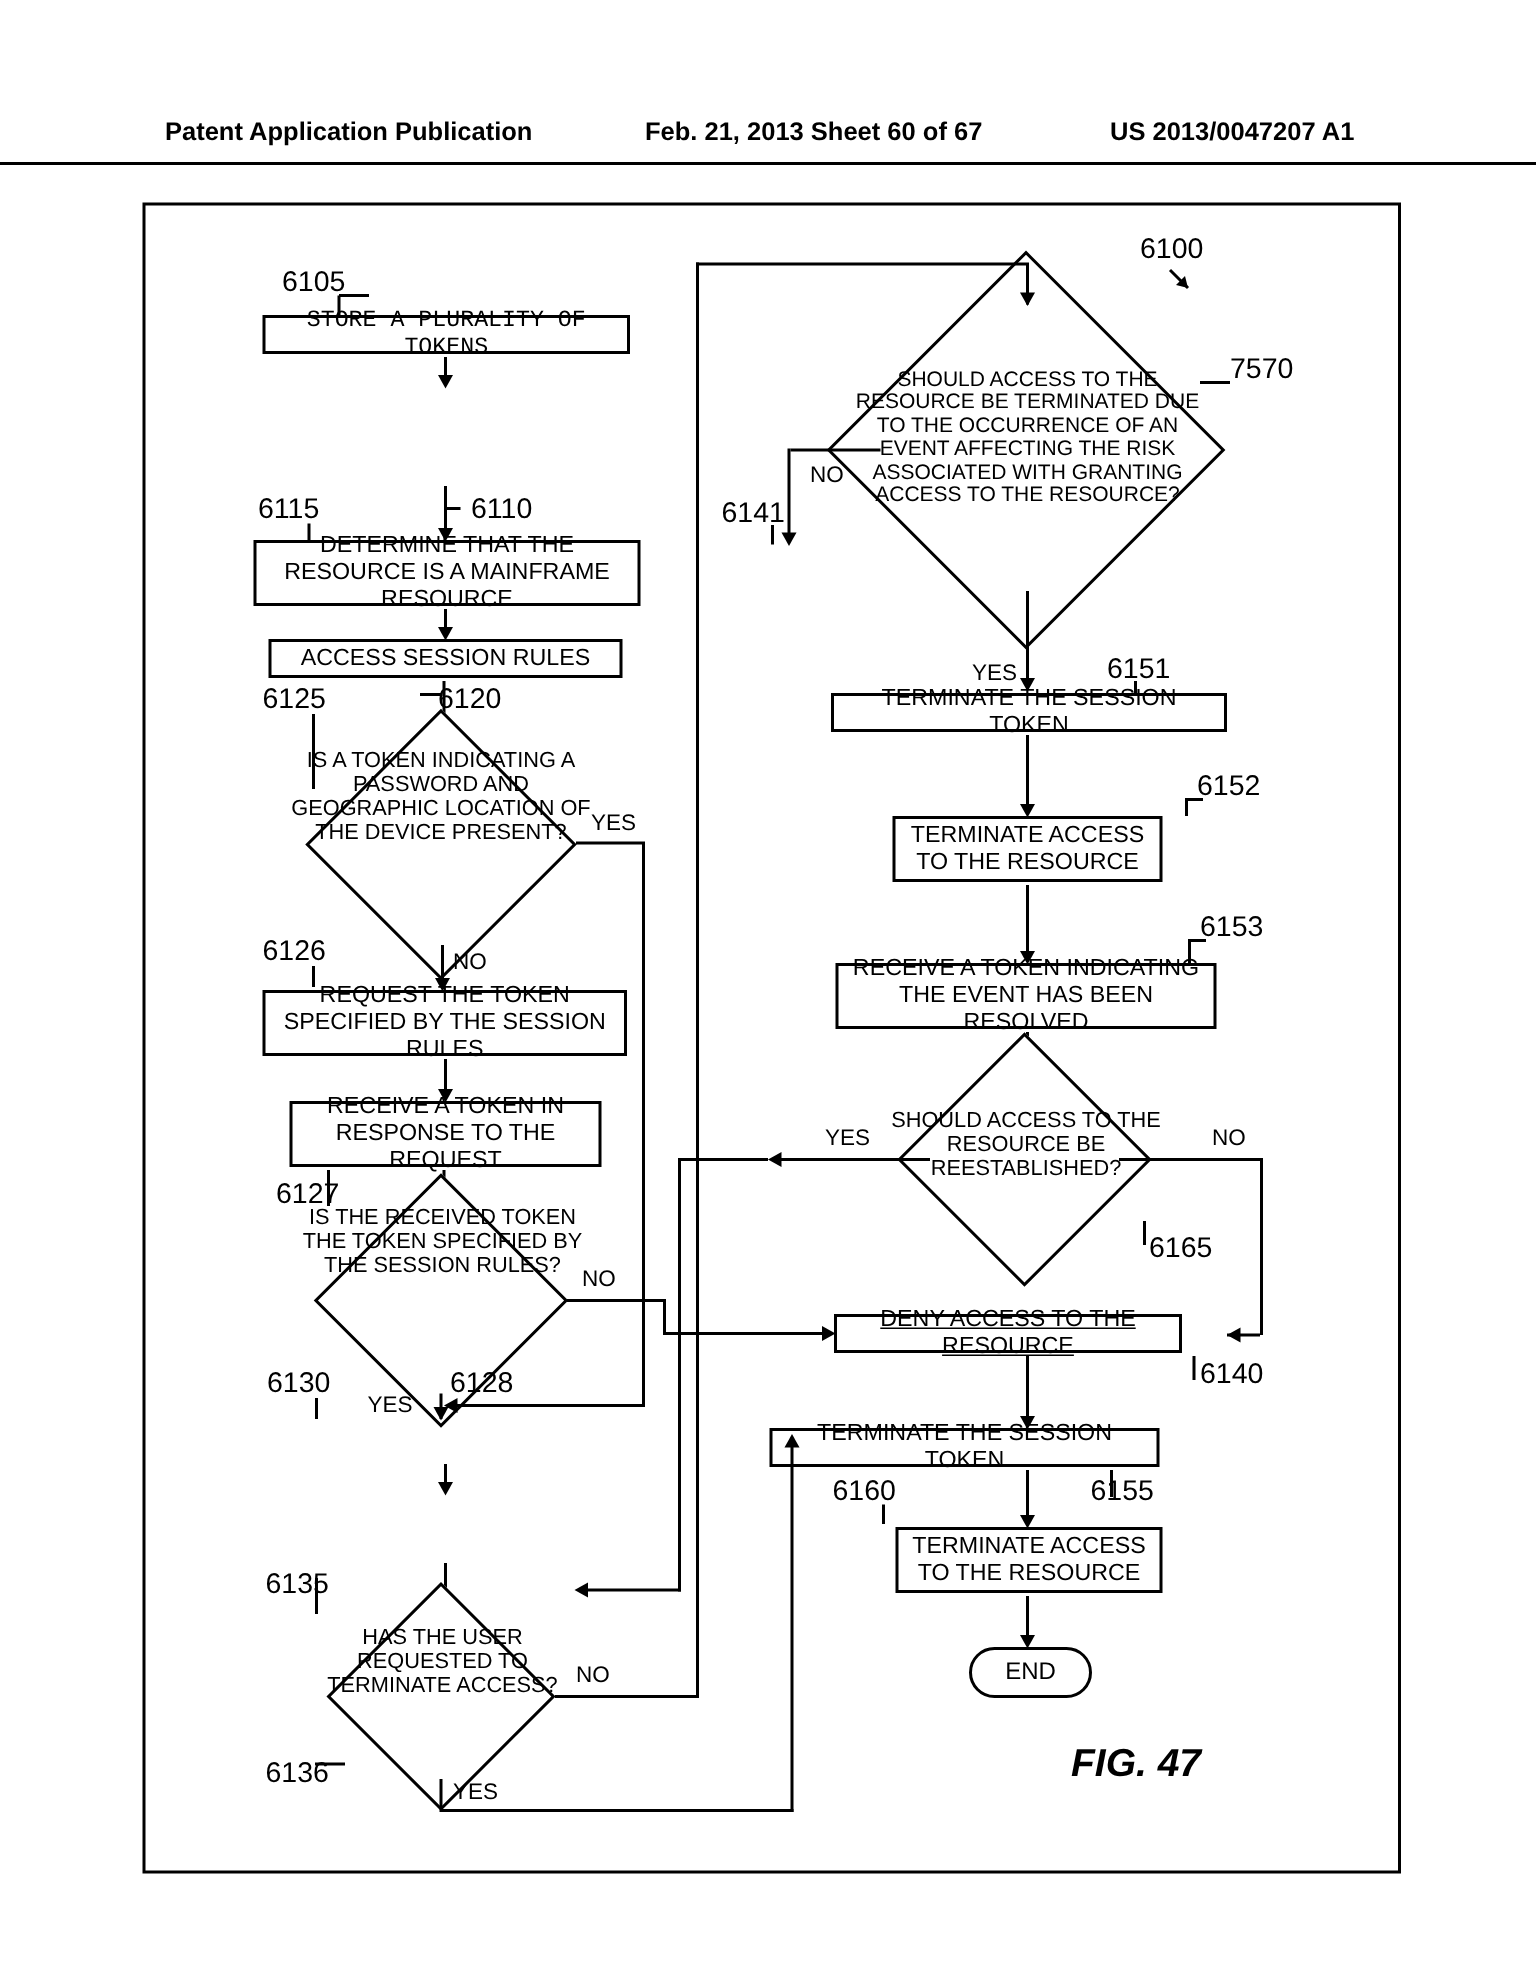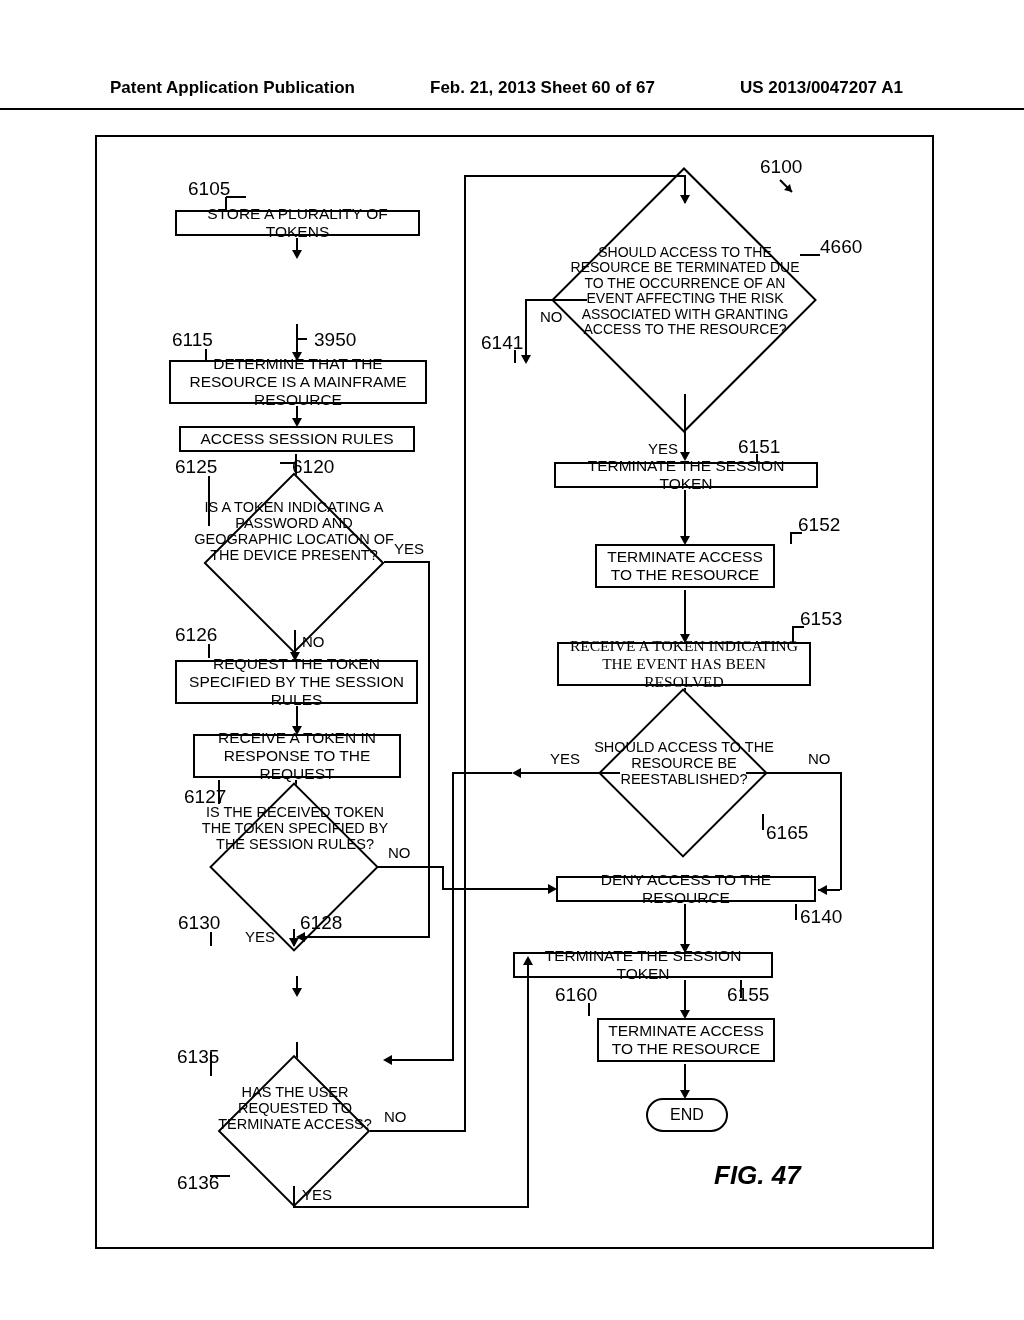--- a/index.html
+++ b/index.html
@@ -116,28 +116,28 @@
 <div class="page">
 
   <div class="header">
     <span style="left:110px;text-align:center;">Patent Application Publication</span>
     <span style="left:430px;">Feb. 21, 2013  Sheet 60 of 67</span>
     <span style="left:740px;">US 2013/0047207 A1</span>
   </div>
 
   <div class="frame"></div>
 
-  <div class="box" style="left:175px; top:210px; width:245px; height:26px; font-size:15.5px;">STORE A PLURALITY OF TOKENS</div>
+  <div class="box" style="left:175px; top:210px; width:245px; height:26px; font-size:15.5px;font-family:Liberation Mono, monospace;">STORE A PLURALITY OF TOKENS</div>
   <div class="label" style="left:188px; top:178px;">6105</div>
   <div class="conn" style="left:225px; top:197px; width:2px; height:13px;"></div>
   <div class="conn" style="left:226px; top:196px; width:20px; height:2px;"></div>
   <div class="conn" style="left:296px; top:238px; width:2px; height:14px;"></div>
   <div class="arrowhead down" style="left:292px; top:250px;"></div>
 
-  <div class="label" style="left:314px; top:329px;">3950</div>
+  <div class="label" style="left:314px; top:329px;">6110</div>
   <div class="conn" style="left:296px; top:324px; width:2px; height:30px;"></div>
   <div class="conn" style="left:297px; top:338px; width:10px; height:2px;"></div>
   <div class="arrowhead down" style="left:292px; top:352px;"></div>
 
   <div class="box" style="left:169px; top:360px; width:258px; height:44px; font-size:15.5px;">DETERMINE THAT THE RESOURCE IS A MAINFRAME RESOURCE</div>
   <div class="label" style="left:172px; top:329px;">6115</div>
   <div class="conn" style="left:205px; top:349px; width:2px; height:11px;"></div>
   <div class="conn" style="left:296px; top:406px; width:2px; height:14px;"></div>
   <div class="arrowhead down" style="left:292px; top:418px;"></div>
 
@@ -220,21 +220,21 @@
   <div class="label" style="left:760px; top:156px;">6100</div>
   <div class="figarrow" style="left:778px; top:178px;">
     <svg width="20" height="20">
         <line x1="2" y1="2" x2="14" y2="14" stroke="#000" stroke-width="2"></line>
         <polygon points="14,14 6,12 12,6" fill="#000"></polygon>
       </svg>
   </div>
 
   <div class="diamond" style="left:590px; top:206px; width:188px; height:188px;"></div>
   <div class="diamond-text" style="left:570px; top:245px; width:230px; font-size:14px;">SHOULD ACCESS TO THE RESOURCE BE TERMINATED DUE TO THE OCCURRENCE OF AN EVENT AFFECTING THE RISK ASSOCIATED WITH GRANTING ACCESS TO THE RESOURCE?</div>
-  <div class="label" style="left:820px; top:236px;">4660</div>
+  <div class="label" style="left:820px; top:236px;">7570</div>
   <div class="conn" style="left:800px; top:254px; width:20px; height:2px;"></div>
 
   <div class="conn" style="left:527px; top:299px; width:60px; height:2px;"></div>
   <div class="label" style="left:540px; top:308px; font-size:15px;">NO</div>
   <div class="conn" style="left:525px; top:299px; width:2px; height:60px;"></div>
   <div class="arrowhead down" style="left:521px; top:355px;"></div>
 
   <div class="label" style="left:481px; top:332px;">6141</div>
   <div class="conn" style="left:514px; top:350px; width:2px; height:13px;"></div>
 
@@ -251,41 +251,41 @@
   <div class="conn" style="left:790px; top:532px; width:12px; height:2px;"></div>
   <div class="conn" style="left:790px; top:532px; width:2px; height:12px;"></div>
 
   <div class="box" style="left:595px; top:544px; width:180px; height:44px; font-size:15.5px;">TERMINATE ACCESS TO THE RESOURCE</div>
   <div class="conn" style="left:684px; top:590px; width:2px; height:46px;"></div>
   <div class="arrowhead down" style="left:680px; top:634px;"></div>
   <div class="label" style="left:800px; top:608px;">6153</div>
   <div class="conn" style="left:792px; top:626px; width:12px; height:2px;"></div>
   <div class="conn" style="left:792px; top:626px; width:2px; height:16px;"></div>
 
-  <div class="box" style="left:557px; top:642px; width:254px; height:44px; font-size:15.5px;font-family:Liberation Serif, serif;">RECEIVE A TOKEN INDICATING THE EVENT HAS BEEN RESOLVED</div>
+  <div class="box" style="left:557px; top:642px; width:254px; height:44px; font-size:15.5px;">RECEIVE A TOKEN INDICATING THE EVENT HAS BEEN RESOLVED</div>
   <div class="conn" style="left:684px; top:688px; width:2px; height:22px;"></div>
   <div class="arrowhead down" style="left:680px; top:704px;"></div>
 
   <div class="diamond" style="left:623px; top:713px; width:120px; height:120px;"></div>
   <div class="diamond-text" style="left:594px; top:740px; width:180px; font-size:14.5px;">SHOULD ACCESS TO THE RESOURCE BE REESTABLISHED?</div>
   <div class="label" style="left:766px; top:822px;">6165</div>
   <div class="conn" style="left:762px; top:814px; width:2px; height:16px;"></div>
 
   <div class="conn" style="left:520px; top:772px; width:100px; height:2px;"></div>
   <div class="label" style="left:550px; top:750px; font-size:15px;">YES</div>
   <div class="arrowhead left" style="left:512px; top:768px;"></div>
 
   <div class="conn" style="left:452px; top:772px; width:60px; height:2px;"></div>
   <div class="conn" style="left:452px; top:772px; width:2px; height:289px;"></div>
 
   <div class="conn" style="left:746px; top:772px; width:94px; height:2px;"></div>
   <div class="label" style="left:808px; top:750px; font-size:15px;">NO</div>
   <div class="conn" style="left:840px; top:772px; width:2px; height:118px;"></div>
 
-  <div class="box" style="left:556px; top:876px; width:260px; height:26px; font-size:15.5px;">DENY ACCESS TO THE RESOURCE</div>
+  <div class="box" style="left:556px; top:876px; width:232px; height:26px; font-size:15.5px;text-decoration:underline;">DENY ACCESS TO THE RESOURCE</div>
   <div class="arrowhead left" style="left:818px; top:885px;"></div>
   <div class="conn" style="left:818px; top:889px; width:22px; height:2px;"></div>
 
   <div class="arrowhead right" style="left:548px; top:884px;"></div>
   <div class="conn" style="left:516px; top:888px; width:34px; height:2px;"></div>
   <div class="label" style="left:800px; top:906px;">6140</div>
   <div class="conn" style="left:795px; top:904px; width:2px; height:16px;"></div>
 
   <div class="conn" style="left:684px; top:904px; width:2px; height:42px;"></div>
   <div class="arrowhead down" style="left:680px; top:944px;"></div>

